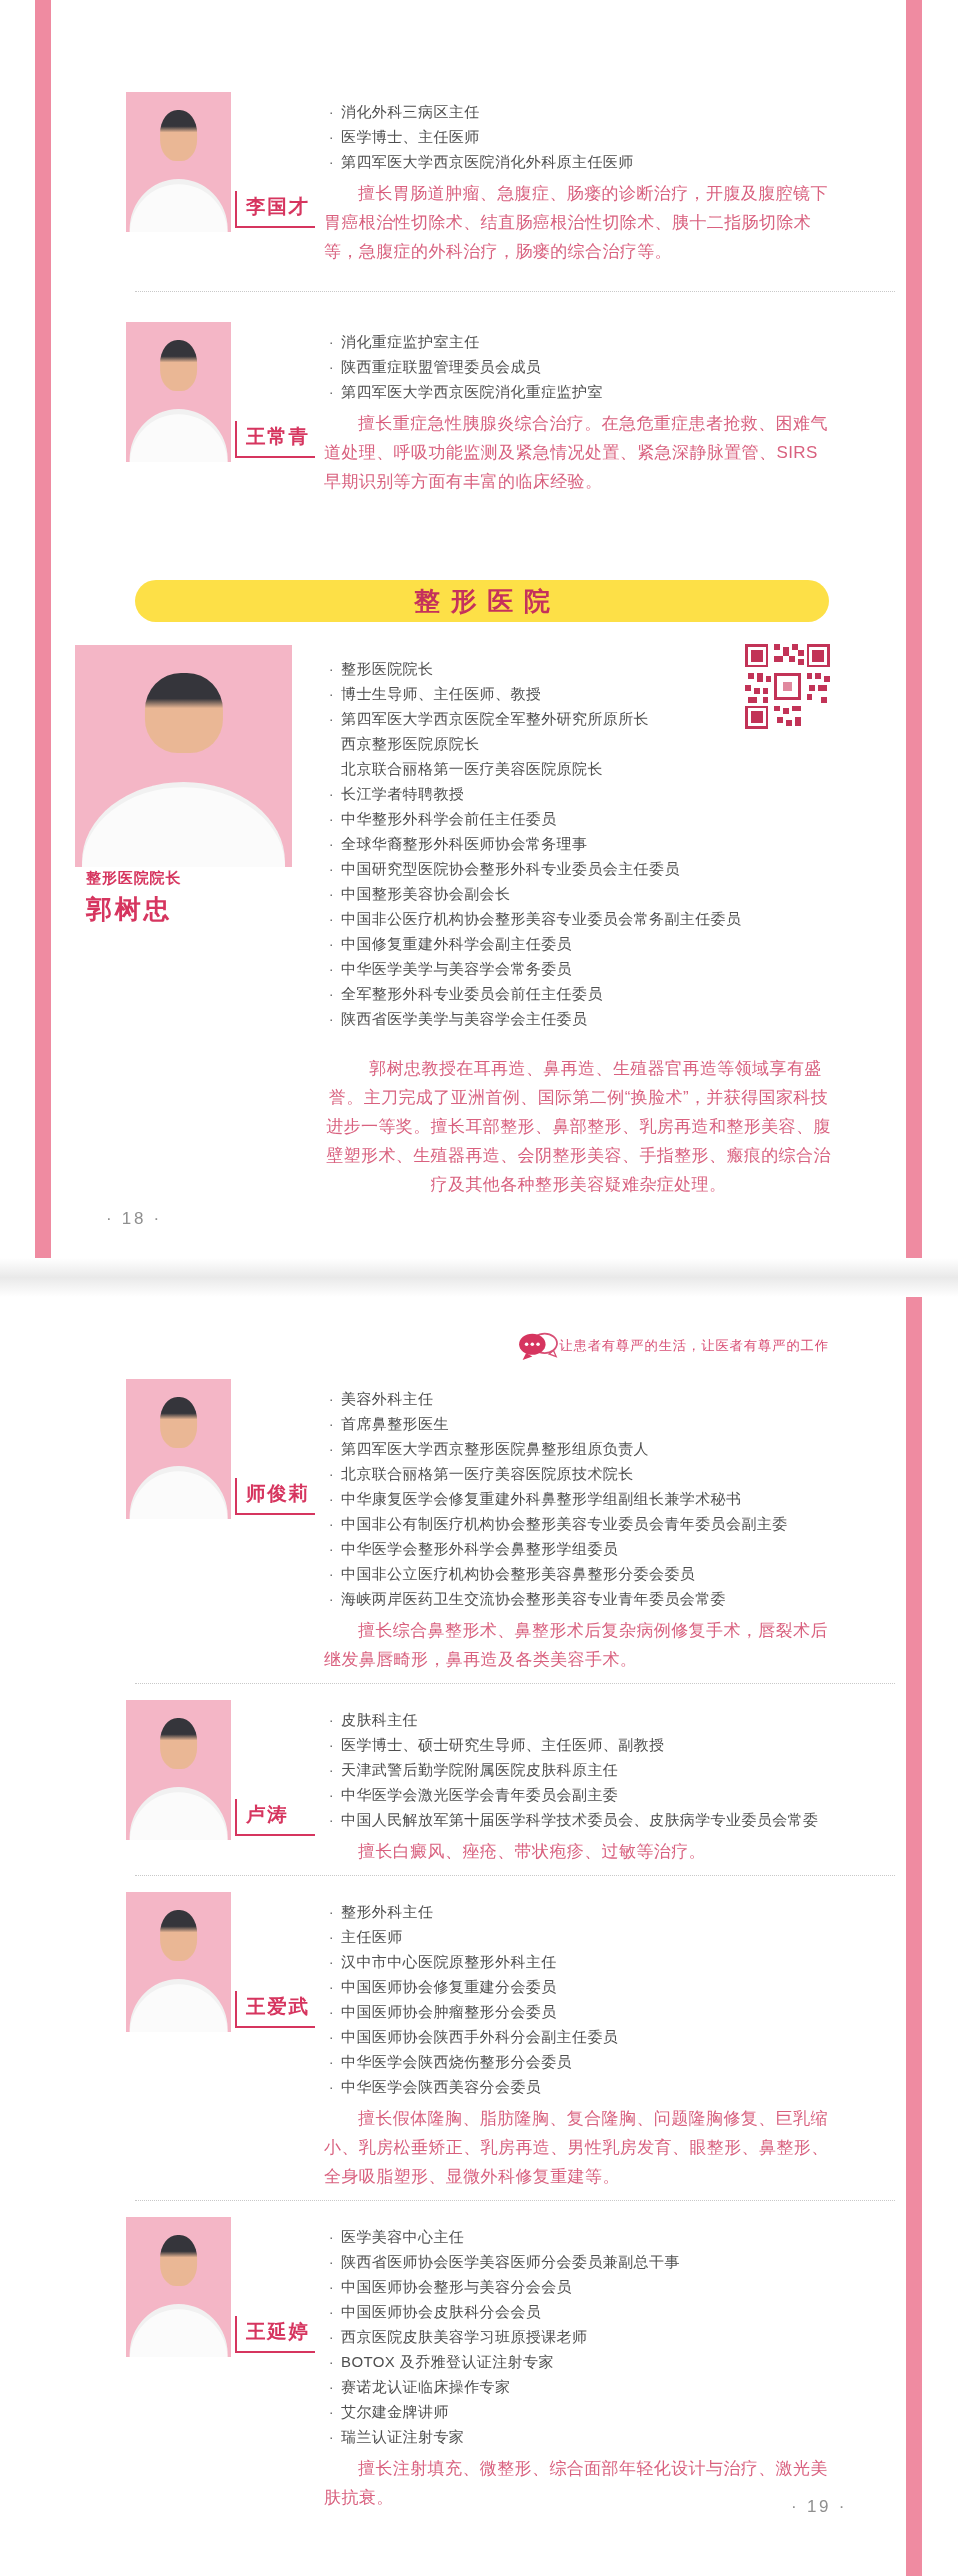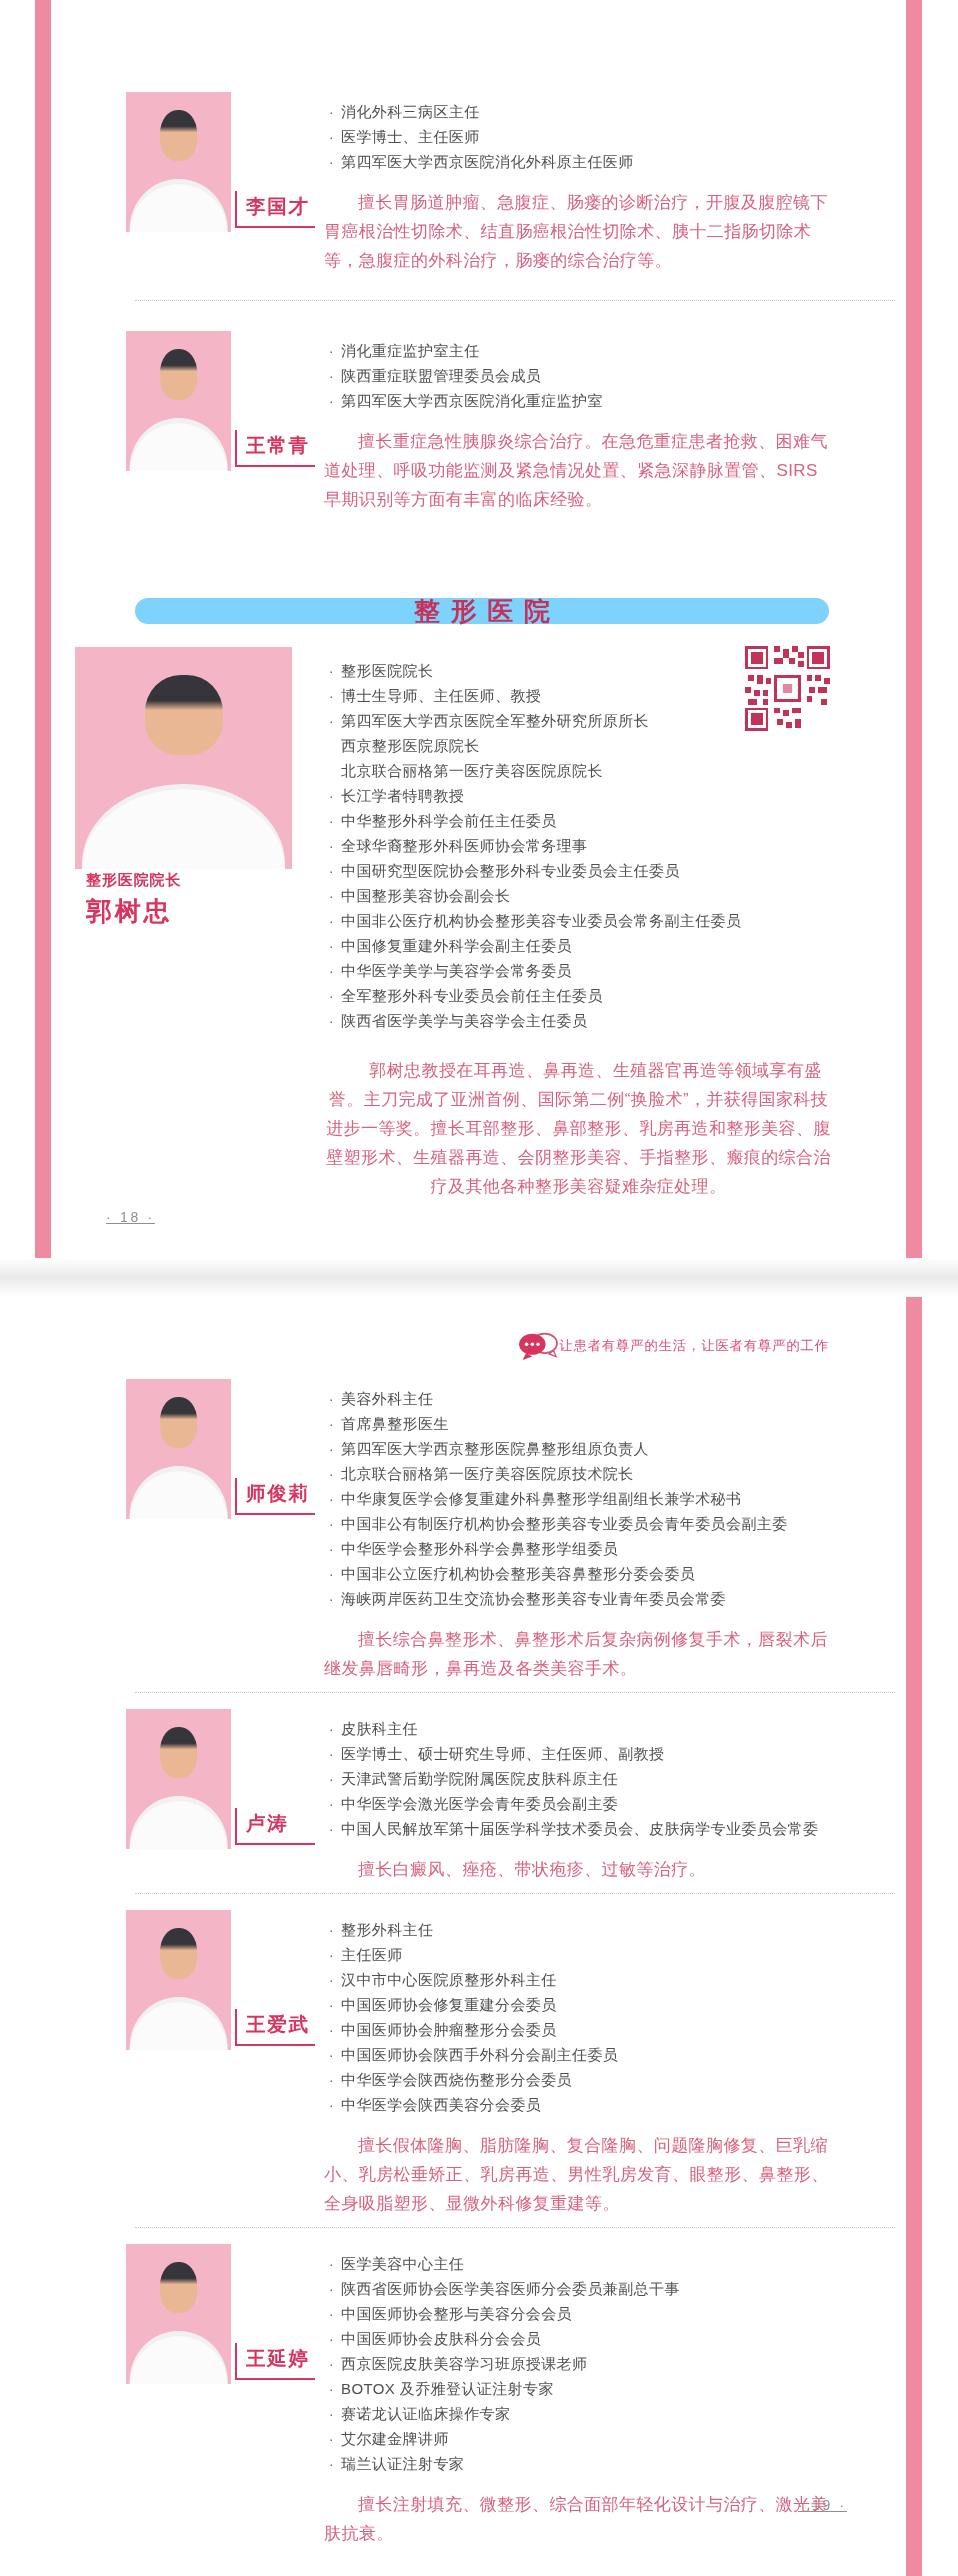--- a/index.html
+++ b/index.html
@@ -17,54 +17,54 @@
   .strip.left{left:0;}
   .strip.right{right:0;}
 
   
   .doctor{position:relative;}
   #p1-doctors .doctor:first-child{margin-top:99px;}
   .creds{margin:0 16px 0 292px;padding:0;list-style:none;}
   .creds li{position:relative;padding-left:14px;font-size:15px;line-height:25px;color:#4f4f4f;letter-spacing:0.4px;}
   .creds li::before{content:'·';position:absolute;left:1.8px;color:#6a6a6a;}
   .creds li.sub::before{content:'';}
-  .desc{margin:14px 0 0 289px;width:509px;font-size:17px;line-height:29px;color:#d9617f;text-indent:2em;letter-spacing:0.4px;}
+  .desc{margin:5px 0 0 289px;width:509px;font-size:17px;line-height:29px;color:#d9617f;text-indent:2em;letter-spacing:0.4px;}
   .featured .desc{margin-top:23px;text-align:center;}
 
   .photo{position:absolute;left:91px;top:-7px;width:105px;height:140px;background:#f4b6c6;overflow:hidden;}
   .photo::before{content:'';position:absolute;left:50%;top:13%;transform:translateX(-50%);
     width:36%;height:36%;border-radius:46% 46% 42% 42%;
     background:linear-gradient(180deg,#35353b 0%,#35353b 32%,#eab795 44%,#eab795 100%);}
   .photo::after{content:'';position:absolute;left:50%;bottom:0;transform:translateX(-50%);
     width:94%;height:38%;background:#fbfbfb;border-radius:50% 50% 0 0 / 95% 95% 0 0;
     box-shadow:inset 0 5.3px 0 rgba(0,0,0,.04);}
   .featured .photo{left:40px;top:-11.5px;width:217px;height:222px;}
 
   .name-tag{position:absolute;left:200px;top:92px;width:69px;padding:1.8px 0 6.2px 9px;
     border-left:2.7px solid #d6355f;border-bottom:2.7px solid #d6355f;
     font-size:19.5px;font-weight:bold;color:#d6355f;letter-spacing:1.8px;white-space:nowrap;}
 
   .dotted-divider{height:0;border-top:1.8px dotted #c9c9c9;margin:9px 27px 23px 100px;}
   .page-1 .dotted-divider{margin:25px 27px 37px 100px;}
 
-  .section-banner{margin:84px 0 6px 100px;width:694px;height:26px;border-radius:21px;background:#7dd3fc;
+  .section-banner{margin:84px 0 6px 100px;width:694px;height:42px;border-radius:21px;background:#fde047;
     display:flex;align-items:center;justify-content:center;
     font-size:26px;font-weight:bold;color:#c5315b;letter-spacing:10.6px;text-indent:10.6px;}
   .featured{margin-top:34px;}
   .featured-label{position:absolute;left:51px;top:213px;color:#d6355f;}
   .featured-label .role{font-size:15px;font-weight:bold;letter-spacing:0.9px;}
   .featured-label .fname{font-size:26px;font-weight:bold;margin-top:3.5px;letter-spacing:2.7px;}
   .qr{position:absolute;left:710px;top:-14px;width:85px;height:89px;}
   .qr svg{width:100%;height:100%;}
 
   .slogan-row{position:absolute;top:34px;right:93px;display:flex;align-items:center;}
   .slogan-text{font-size:13.3px;color:#d84f75;letter-spacing:0.9px;}
   .bubble-logo{width:41px;height:30px;flex:0 0 auto;}
 
-  .page-num{position:absolute;font-size:14px;color:#8f8f8f;letter-spacing:2.7px;text-decoration:underline;}
+  .page-num{position:absolute;font-size:17px;color:#8f8f8f;letter-spacing:2.7px;}
   .page-num.p1{left:71px;top:1209px;}
   .page-num.p2{right:75px;top:1200px;}
   .p2-doctors{padding-top:89px;}
 </style>
 </head>
 <body>
 
 <div class="page page-1">
   <div class="strip left"></div>
   <div class="strip right"></div>

